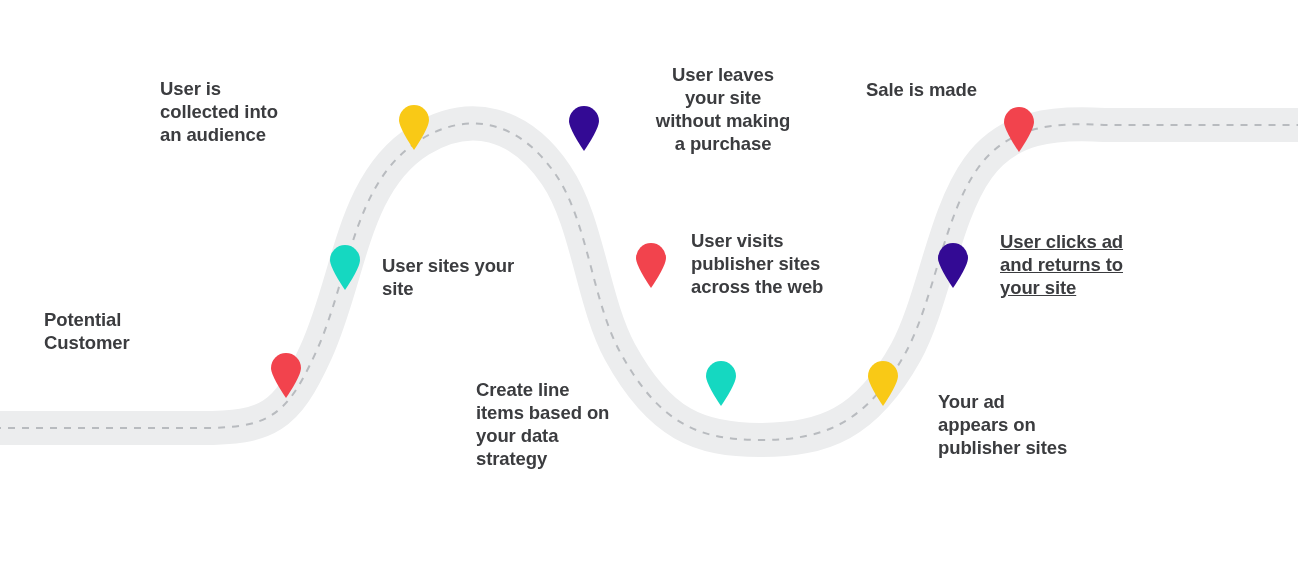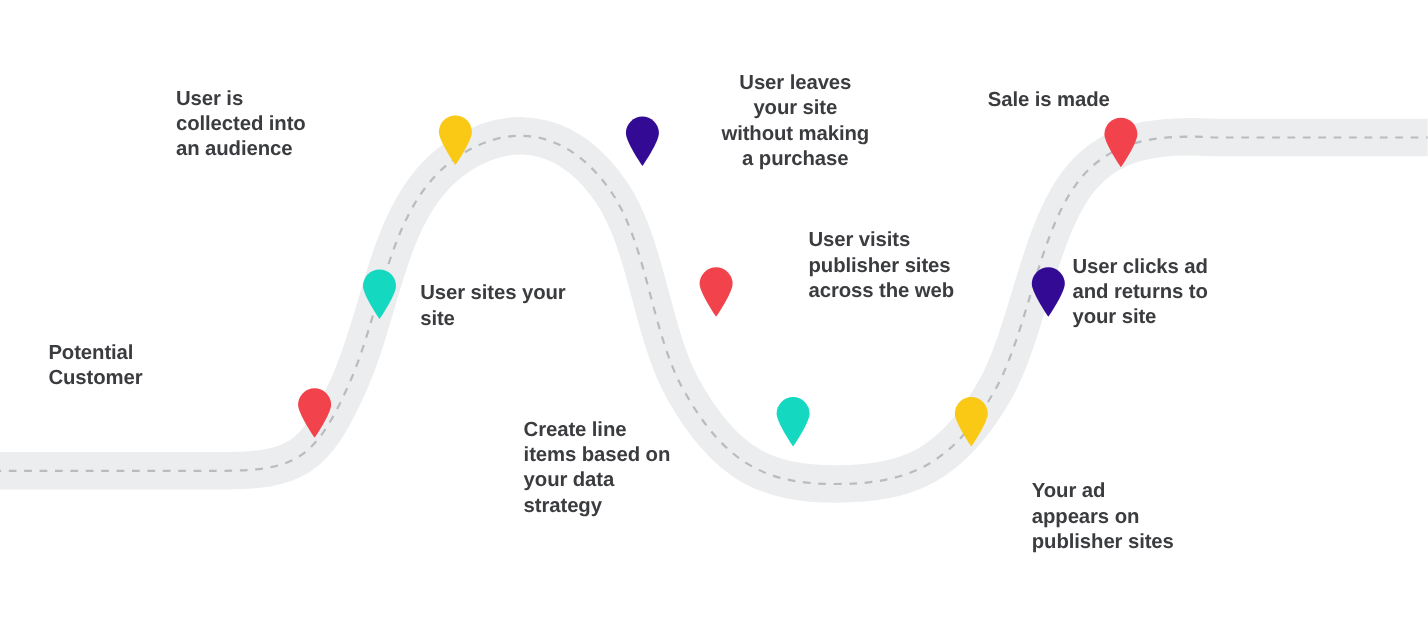--- a/index.html
+++ b/index.html
@@ -125,29 +125,29 @@
 Customer</div>
       <div class="label align-left" style="left: 382px; top: 254px; width: 230px;">User sites your
 site</div>
       <div class="label align-right" style="left: 160px; top: 77px; width: 212px;">User is
 collected into
 an audience</div>
       <div class="label align-left" style="left: 623px; top: 63px; width: 200px; text-align: center;">User leaves
 your site
 without making
 a purchase</div>
-      <div class="label align-left" style="left: 691px; top: 206px; width: 220px; margin-left: 44px;">User visits
+      <div class="label align-left" style="left: 691px; top: 229px; width: 220px;">User visits
 publisher sites
 across the web</div>
       <div class="label align-right" style="left: 476px; top: 378px; width: 210px;">Create line
 items based on
 your data
 strategy</div>
-      <div class="label align-left" style="left: 938px; top: 390px; width: 220px; margin-top: 44px;">Your ad
+      <div class="label align-left" style="left: 938px; top: 390px; width: 220px;">Your ad
 appears on
 publisher sites</div>
-      <div class="label align-left" style="left: 975px; top: 230px; width: 230px;">User clicks ad
+      <div class="label align-left" style="left: 1000px; top: 230px; width: 230px; text-decoration: underline;">User clicks ad
 and returns to
 your site</div>
-      <div class="label align-left" style="left: 866px; top: 78px; width: 200px; margin-left: 32px;">Sale is made</div>
+      <div class="label align-left" style="left: 866px; top: 78px; width: 200px;">Sale is made</div>
     </div>
 
 </div>
 
 </body></html>

